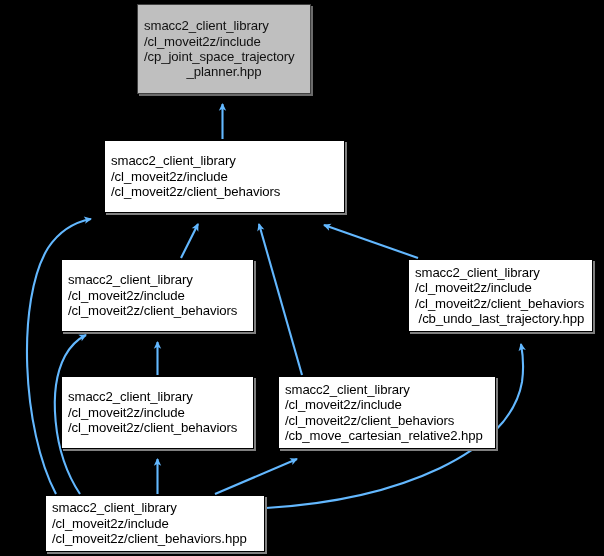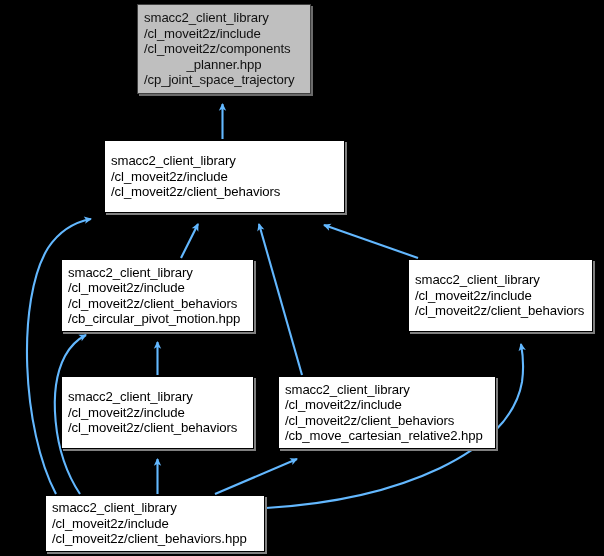--- a/index.html
+++ b/index.html
@@ -87,42 +87,41 @@
 
       <path d="M215,494 L297,459"></path>
 
       <path d="M266,508 C400,500 510,452 522,382 C524,368 523,355 521,344"></path>
     </g>
   </svg>
 
   <div class="node root" style="left:137px; top:4px; width:174px; height:90px;">
     <div class="line">smacc2_client_library</div>
     <div class="line">/cl_moveit2z/include</div>
-    <div class="line">/cl_moveit2z/components</div>
+    <div class="line">/cp_joint_space_trajectory</div>
     <div class="line center">_planner.hpp</div>
-    <div class="line">/cp_joint_space_trajectory</div>
   </div>
 
   <div class="node" style="left:104px; top:140px; width:241px; height:73px;">
     <div class="line">smacc2_client_library</div>
     <div class="line">/cl_moveit2z/include</div>
     <div class="line">/cl_moveit2z/client_behaviors</div>
   </div>
 
   <div class="node" style="left:61px; top:259px; width:193px; height:73px;">
     <div class="line">smacc2_client_library</div>
     <div class="line">/cl_moveit2z/include</div>
     <div class="line">/cl_moveit2z/client_behaviors</div>
-    <div class="line">/cb_circular_pivot_motion.hpp</div>
   </div>
 
   <div class="node" style="left:408px; top:259px; width:185px; height:73px;">
     <div class="line">smacc2_client_library</div>
     <div class="line">/cl_moveit2z/include</div>
     <div class="line">/cl_moveit2z/client_behaviors</div>
+    <div class="line"> /cb_undo_last_trajectory.hpp</div>
   </div>
 
   <div class="node" style="left:61px; top:376px; width:193px; height:73px;">
     <div class="line">smacc2_client_library</div>
     <div class="line">/cl_moveit2z/include</div>
     <div class="line">/cl_moveit2z/client_behaviors</div>
   </div>
 
   <div class="node" style="left:278px; top:376px; width:218px; height:73px;">
     <div class="line">smacc2_client_library</div>

